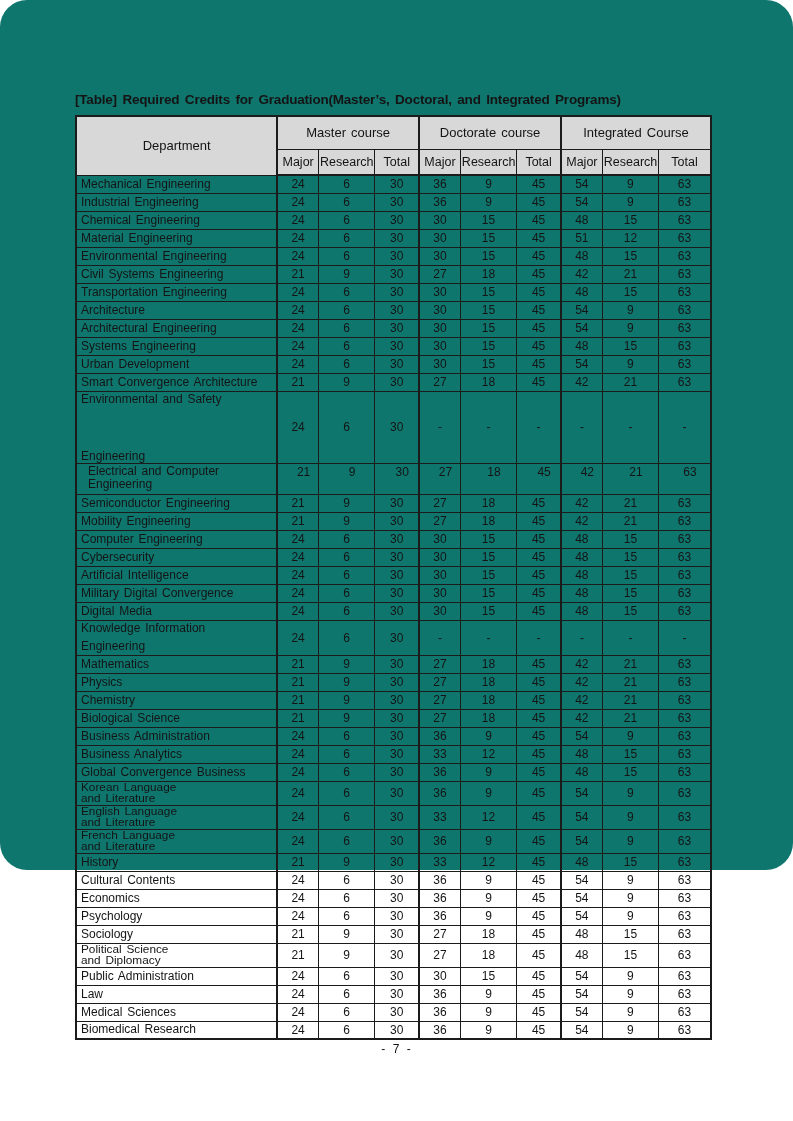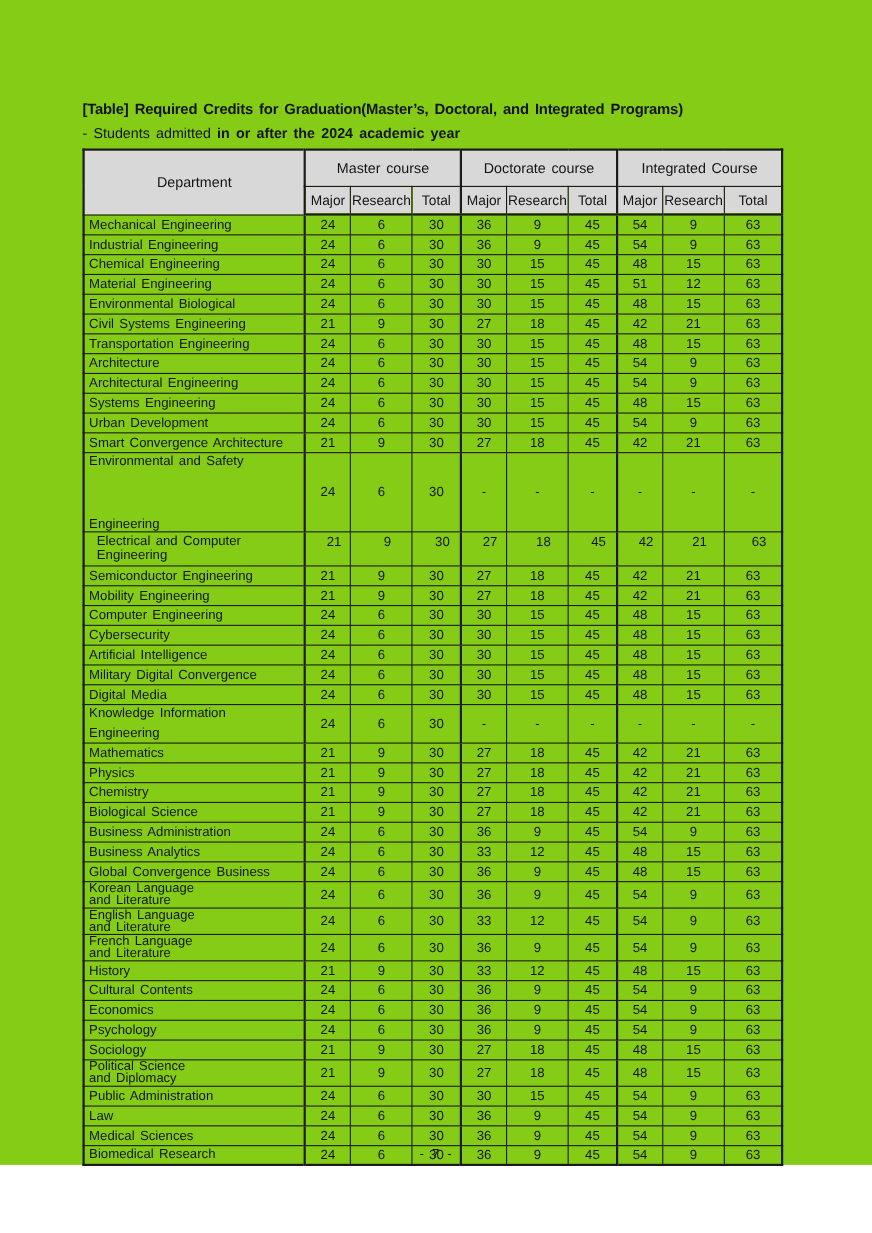--- a/index.html
+++ b/index.html
@@ -8,21 +8,21 @@
     --header-bg:#d8d8d8;
   }
   *{margin:0;padding:0;box-sizing:border-box;}
   html,body{background:#ffffff;}
   body{
     width:793px;height:1121px;
     font-family:"Liberation Sans","DejaVu Sans",sans-serif;
     color:var(--text);
     overflow:hidden;
   }
-  .page{position:relative;width:793px;height:1059px;background:#84cc16;}
+  .page{position:relative;width:793px;height:870px;background:#0f766e;border-radius:27px;}
   .content{position:absolute;left:75px;top:92px;width:637px;}
   .doc-title{
     font-size:13.5px;font-weight:bold;letter-spacing:-0.2px;word-spacing:2px;
     line-height:16px;white-space:nowrap;
   }
   .doc-subtitle{
     margin-top:5px;font-size:13px;word-spacing:2px;line-height:15px;white-space:nowrap;
   }
   .doc-subtitle b{font-weight:bold;}
   table.credits{
@@ -62,21 +62,20 @@
   }
 </style>
 </head>
 <body>
 
 <div class="page">
   <div class="content">
 
     <div class="doc-title">[Table] Required Credits for Graduation(Master’s, Doctoral, and Integrated Programs)</div>
 
-    <div class="doc-subtitle"><span>- Students admitted </span><b>in or after the 2024 academic year</b></div>
 
     <table class="credits">
       <colgroup>
         <col class="c-dept">
         <col class="c-maj">
           <col class="c-res">
           <col class="c-tot">
         <col class="c-maj">
           <col class="c-res">
           <col class="c-tot">
@@ -164,21 +163,21 @@
             <td class="gl">30</td>
             <td>15</td>
             <td>45</td>
             <td class="gl">51</td>
             <td>12</td>
             <td>63</td>
           </tr>
           <tr>
             <td class="dept">
               <div class="lines">
-                <div class="ln">Environmental Biological</div>
+                <div class="ln">Environmental Engineering</div>
               </div>
             </td>
             <td class="gl">24</td>
             <td>6</td>
             <td>30</td>
             <td class="gl">30</td>
             <td>15</td>
             <td>45</td>
             <td class="gl">48</td>
             <td>15</td>

